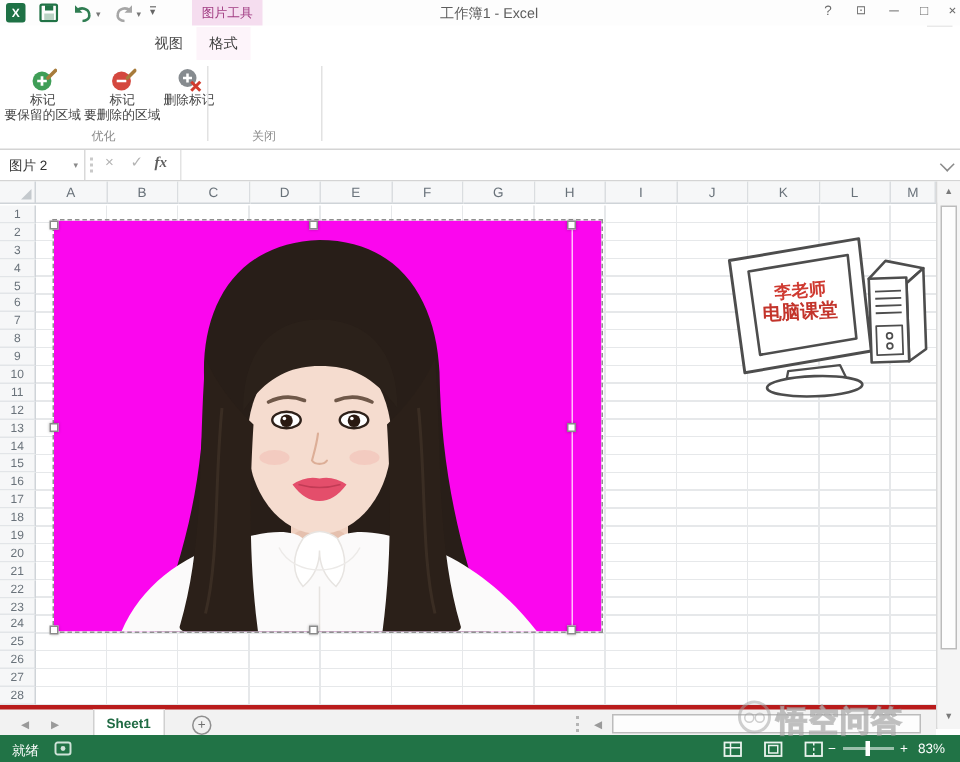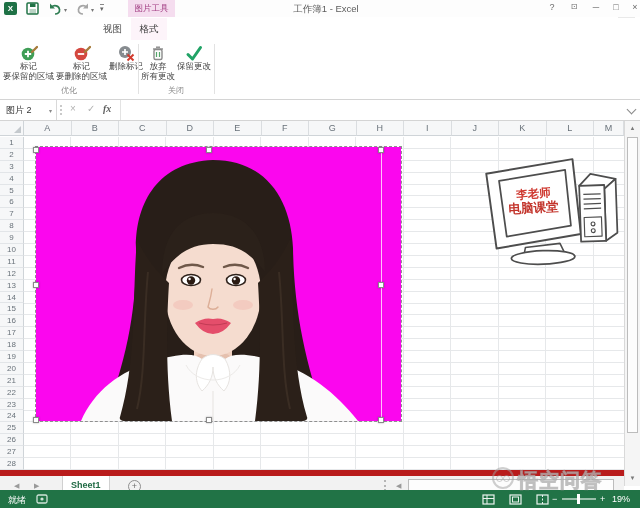--- a/index.html
+++ b/index.html
@@ -64,21 +64,21 @@
   .handle{position:absolute;width:6px;height:6px;background:#fff;border:1px solid #8a8a8a;
           box-shadow:0 0 2px rgba(0,0,0,.35);box-sizing:border-box;}
   
   .clipart{position:absolute;left:474px;top:150px;}
   
   .vscroll{position:absolute;left:624px;top:121px;width:16px;height:365px;background:#f5f5f5;border-left:1px solid #d9d9d9;box-sizing:border-box;}
   .varrow{position:absolute;left:0;width:15px;height:14px;display:flex;align-items:center;justify-content:center;
           font-size:6px;color:#7a7a7a;background:#f5f5f5;}
   .vthumb{position:absolute;left:2px;top:16px;width:11px;height:296px;background:#fdfdfd;border:1px solid #bcbcbc;box-sizing:border-box;}
   
-  .sheetbar{position:absolute;left:0;top:470px;width:624px;height:29px;background:#f2f2f2;border-top:6px solid #b91c1c;box-sizing:border-box;}
+  .sheetbar{position:absolute;left:0;top:470px;width:624px;height:29px;background:#f2f2f2;border-top:3px solid #b91c1c;box-sizing:border-box;}
   .navarr{position:absolute;top:6px;font-size:7px;color:#9a9a9a;}
   .sheettab{position:absolute;left:62px;top:0;height:19px;padding:0 8px;background:#fff;
             border-left:1px solid #d0d0d0;border-right:1px solid #d0d0d0;border-bottom:2px solid #217346;
             box-sizing:border-box;display:flex;align-items:center;font-size:9px;color:#1f6a43;font-weight:bold;}
   .addsheet{position:absolute;left:128px;top:4px;width:11px;height:11px;border:1px solid #8f8f8f;border-radius:50%;
             font-size:9px;line-height:10px;color:#6f6f6f;text-align:center;}
   .hthumb{position:absolute;left:408px;top:3px;width:206px;height:13px;background:#fdfdfd;border:1px solid #bcbcbc;box-sizing:border-box;}
   
   .statusbar{position:absolute;left:0;top:490px;width:640px;height:18px;background:#217346;color:#fff;}
   .st-mode{position:absolute;left:8px;top:4px;font-size:9px;}
@@ -181,43 +181,20 @@
           </div>
           <div class="blabel">删除标记</div>
           <div class="blabel"></div>
         </div>
       </div>
       <div class="rgroup-label">优化</div>
     </div>
     <div class="rsep" style="left:138px"></div>
 
     <div class="rgroup" style="left:140px;width:72px">
-      <div class="rgroup-buttons">
-        <div class="bigbtn">
-          <div class="bicon">
-            <svg width="18" height="18">
-              <path d="M4,5 h10" stroke="#8a8a8a" stroke-width="1.4"></path>
-              <path d="M7,3.2 h4" stroke="#8a8a8a" stroke-width="1.4"></path>
-              <rect x="5" y="5.5" width="8" height="10" rx="1.5" fill="#fdfdfd" stroke="#8a8a8a" stroke-width="1.4"></rect>
-              <path d="M7.5,8 v5 M10.5,8 v5" stroke="#56a56b" stroke-width="1.2"></path>
-              </svg>
-          </div>
-          <div class="blabel">放弃</div>
-          <div class="blabel">所有更改</div>
-        </div>
-        <div class="bigbtn">
-          <div class="bicon">
-            <svg width="18" height="18">
-              <path d="M3,10.5 L7.5,15 L15.5,3.5" stroke="#21a366" stroke-width="3" fill="none" stroke-linecap="round" stroke-linejoin="round"></path>
-              </svg>
-          </div>
-          <div class="blabel">保留更改</div>
-          <div class="blabel"></div>
-        </div>
-      </div>
       <div class="rgroup-label">关闭</div>
     </div>
     <div class="rsep" style="left:214px"></div>
   </div>
 
   <div class="fbar">
     <div class="namebox">
       <span>图片 2</span>
       <span class="dd">▾</span>
     </div>
@@ -383,21 +360,21 @@
         </svg>
     </div>
     <div class="viewbtn" style="left:532px">
       <svg width="13" height="11">
           <rect x="1" y="1" width="11" height="9" fill="none" stroke="#eaf3ee" stroke-width="1.2"></rect>
         <path d="M6.5,1 v9" stroke="#eaf3ee" stroke-width="1" stroke-dasharray="2 1.5"></path>
         </svg>
     </div>
     <div class="zoomtxt" style="left:552px">−</div>
     <div class="zoomtxt" style="left:600px">+</div>
-    <div class="zoomtxt" style="left:612px">19%</div>
+    <div class="zoomtxt" style="left:612px">83%</div>
   </div>
   <div class="ztrack"></div>
   <div class="zthumb"></div>
 
   <div class="watermark">
     <span class="wm-logo"></span>
     <span>悟空问答</span>
   </div>
 
 </div>

